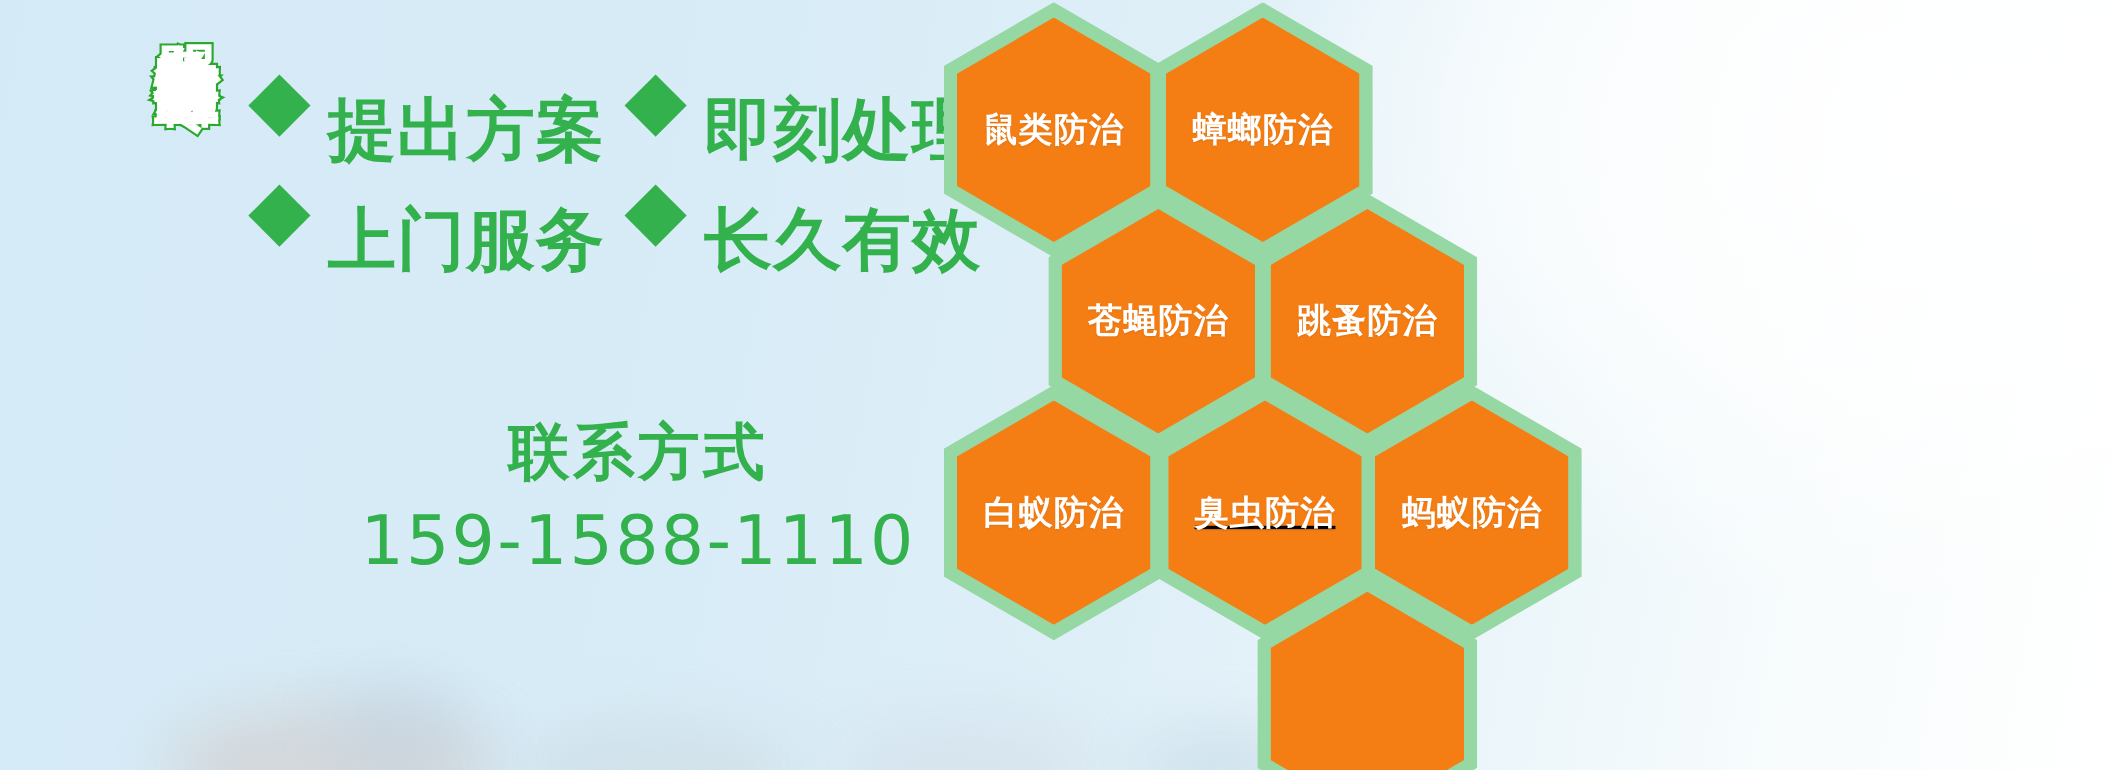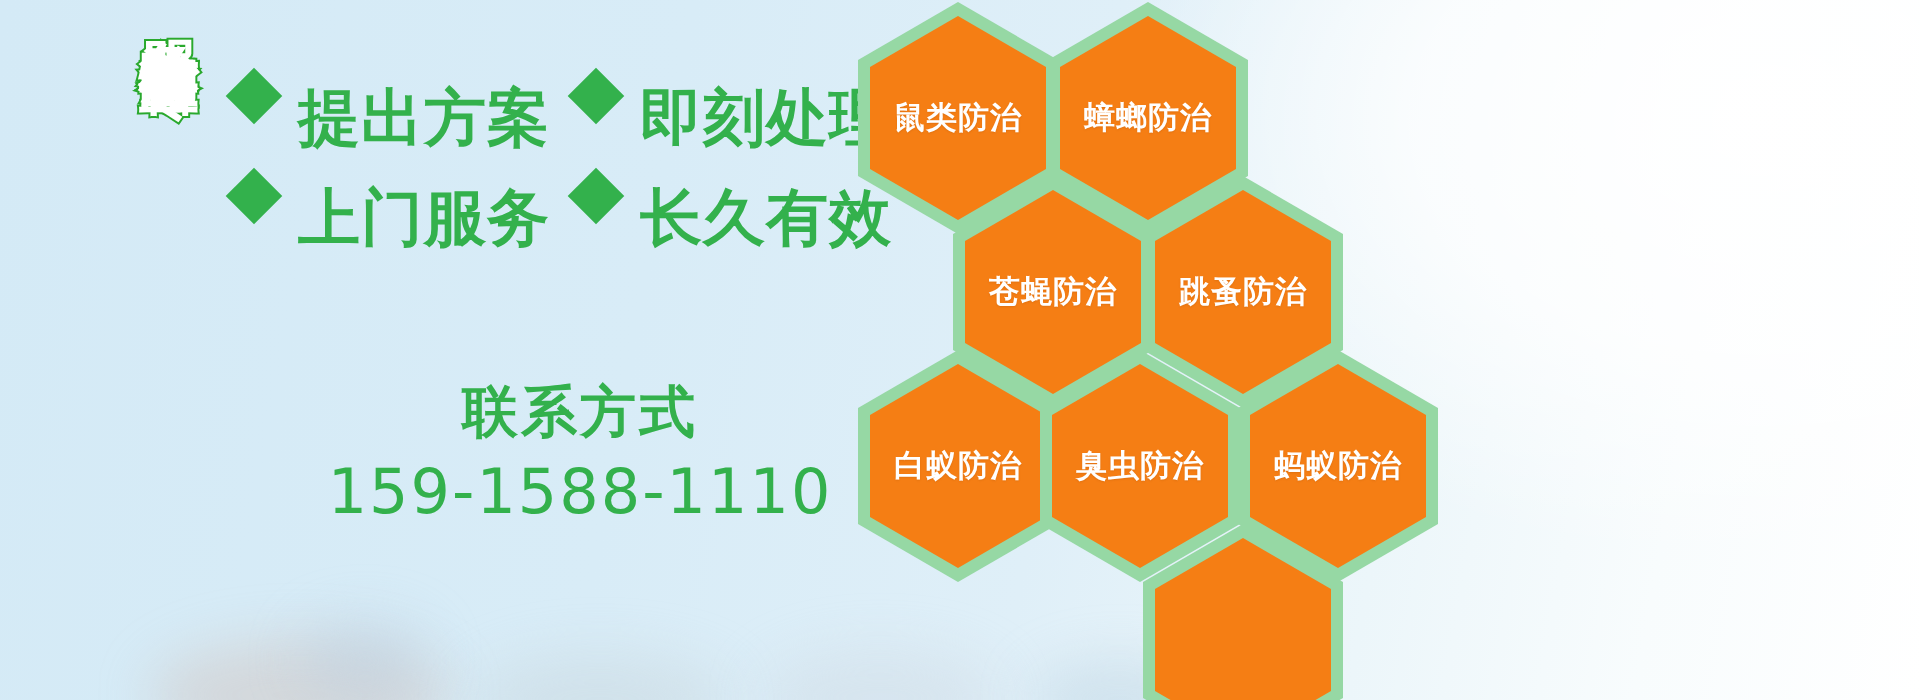--- a/index.html
+++ b/index.html
@@ -151,21 +151,21 @@
     text-shadow: 0 1px 2px rgba(150,70,0,0.20);
   }
 
   
   .hex.r0c0 { left: 0px;   top: 10px;  }
   .hex.r0c1 { left: 190px; top: 10px;  }
   .hex.r0c2 { left: 380px; top: 10px;  }
   .hex.r1c0 { left: 95px;  top: 184px; }
   .hex.r1c1 { left: 285px; top: 184px; }
   .hex.r2c0 { left: 0px;   top: 358px; }
-  .hex.r2c1 { left: 182px; top: 358px; }
+  .hex.r2c1 { left: 192px; top: 358px; text-decoration: underline; }
   .hex.r2c2 { left: 380px; top: 358px; }
   .hex.r3c1 { left: 285px; top: 532px; }
 </style>
 </head>
 <body>
 
 <div class="banner">
 
   <div class="bg-blob blob-a"></div>
   <div class="bg-blob blob-b"></div>

